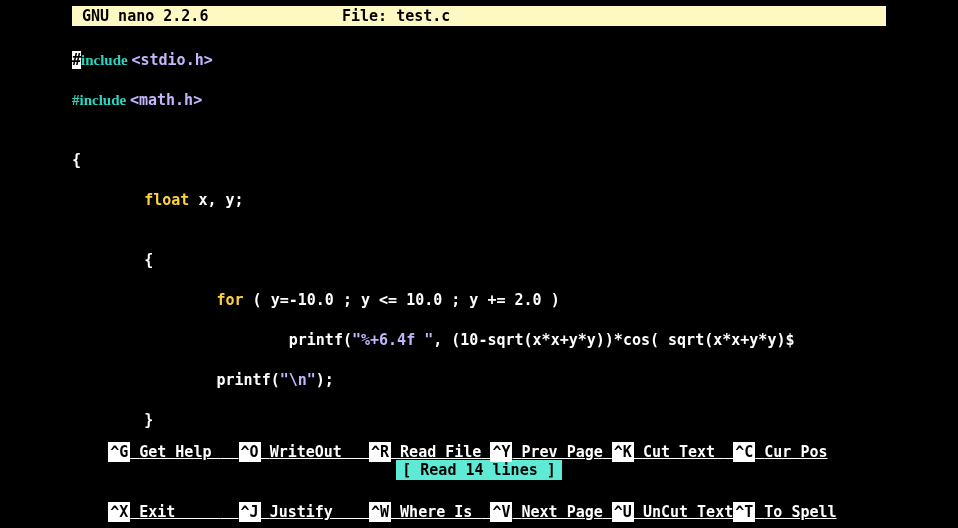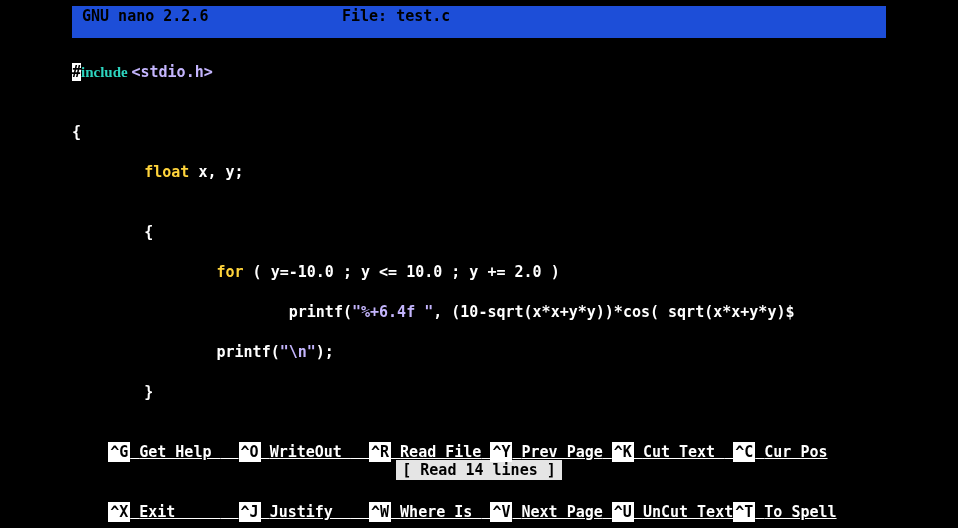--- a/index.html
+++ b/index.html
@@ -9,45 +9,45 @@
     font-family: "DejaVu Sans Mono", "Liberation Mono", Consolas, monospace;
     font-size: 15px;
     font-weight: bold;
     width: 958px;
     height: 528px;
     overflow: hidden;
     position: relative;
     line-height: 20px;
   }
   .titlebar {
-    background: #1d4ed8;
+    background: #fef9c3;
     color: #000;
     margin: 6px 72px 0 72px;
     padding: 0 10px;
     display: flex;
-    height: 32px;
+    height: 20px;
   }
   .titlebar .app   { width: 260px; }
   .titlebar .file  { }
   .editor {
     padding: 4px 0 0 72px;
     white-space: pre;
   }
   .cursor-inv { background:#fff; color:#000; }
   .c-aqua   { color:#2dd4bf;font-family:Liberation Serif, serif; }     
   .c-orange { color:#c4b5fd; }     
   .c-yellow { color:#ffd43b; }
   .status-wrap {
     position: absolute;
     left: 0; right: 0;
     bottom: 48px;
     text-align: center;
   }
   .status {
-    background: #e5e5e5;
+    background: #5eead4;
     color: #000;
     display: inline-block;
     padding: 0 6px;
   }
   .shortcuts {
     position: absolute;
     left: 72px;
     bottom: 6px;
     white-space: pre;
   }
@@ -58,20 +58,21 @@
 </head>
 <body>
 
 <div class="titlebar">
   <span class="app">GNU nano 2.2.6</span>
   <span class="file">File: test.c</span>
 </div>
 
 <div class="editor">
 <div><span class="cursor-inv">#</span><span class="c-aqua">include </span><span class="c-orange">&lt;stdio.h&gt;</span></div>
+<div><span class="c-aqua">#</span><span class="c-aqua">include </span><span class="c-orange">&lt;math.h&gt;</span></div>
 <div></div>
 <div>{</div>
 <div><span>        </span><span class="c-yellow">float</span><span> x, y;</span></div>
 <div></div>
 <div>        {</div>
 <div><span>                </span><span class="c-yellow">for</span><span> ( y=-10.0 ; y &lt;= 10.0 ; y += 2.0 )</span></div>
 <div><span>                        printf(</span><span class="c-orange">"%+6.4f "</span><span>, (10-sqrt(x*x+y*y))*cos( sqrt(x*x+y*y)$</span></div>
 <div><span>                printf(</span><span class="c-orange">"\n"</span><span>);</span></div>
 <div>        }</div>
 

